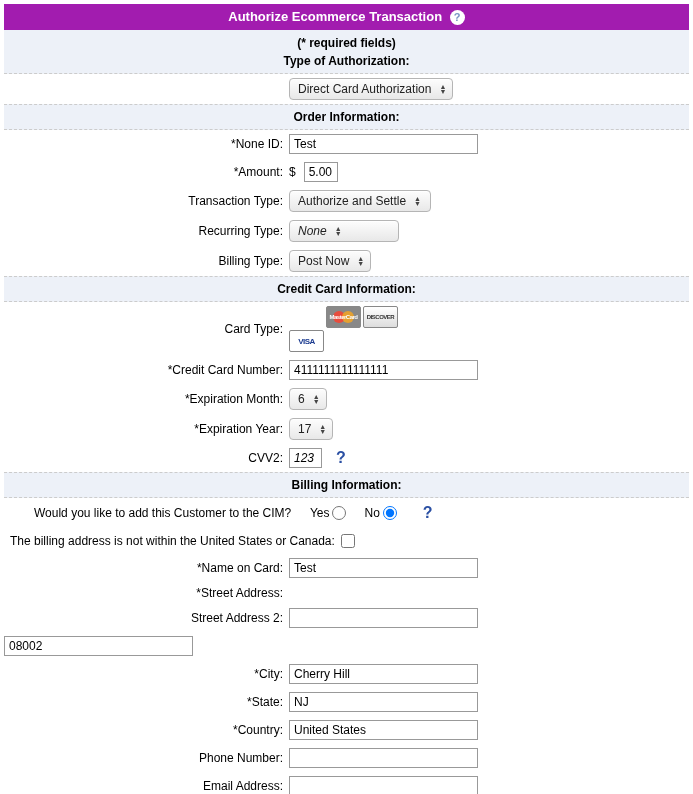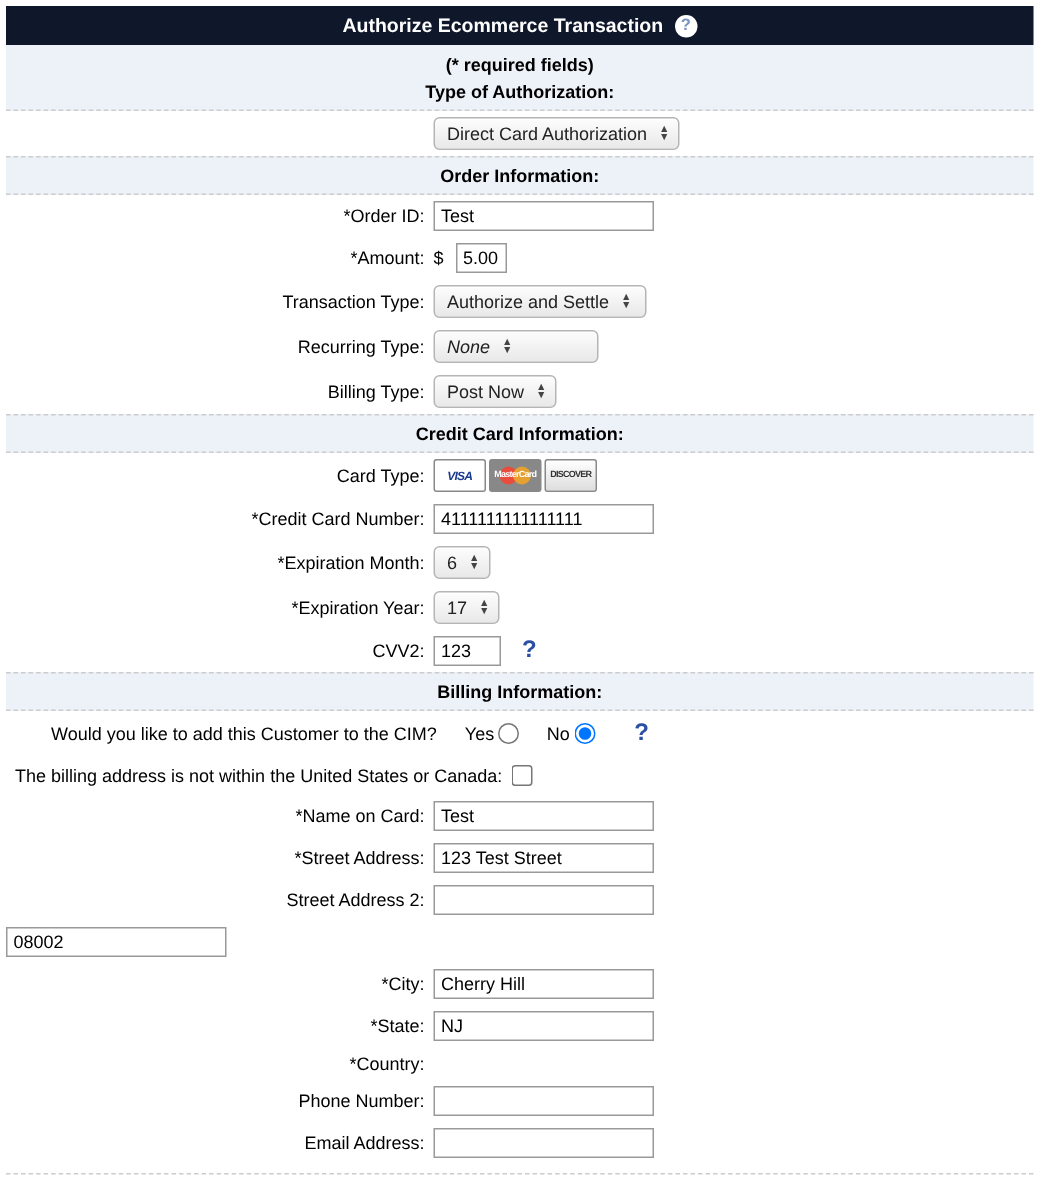--- a/index.html
+++ b/index.html
@@ -6,21 +6,21 @@
   body {
     margin: 0;
     padding: 4px;
     font-family: Verdana, Arial, sans-serif;
     font-size: 12px;
     color: #000;
     background: #fff;
     width: 693px;
   }
   .title-bar {
-    background: #0f172a;
+    background: #a21caf;
     color: #fff;
     font-weight: bold;
     text-align: center;
     padding: 5px 0;
     font-size: 13px;
   }
   .title-bar .help-icon {
     display:inline-block;
     width:15px;height:15px;
     border-radius:50%;
@@ -68,23 +68,23 @@
     gap:6px;
   }
   input[type=text] {
     border:1px solid #999;
     height:20px;
     padding:1px 4px;
     font-family:inherit;
     font-size:12px;
     background:#fff;
   }
-  .input-wide { width:147px; }
+  .input-wide { width:189px; }
   .input-tiny { width:34px; }
-  .input-small { width:45px; }
+  .input-small { width:33px;font-style:italic; }
   .dollar { margin-right:2px; }
   .select-box {
     display:inline-flex;
     align-items:center;
     background:linear-gradient(#fdfdfd,#e8e8e8);
     border:1px solid #b5b5b5;
     border-radius:4px;
     height:22px;
     padding:0 4px 0 8px;
     font-size:12px;
@@ -105,21 +105,21 @@
     width:35px;height:22px;
     border:1px solid #888;
     border-radius:2px;
     display:flex;
     align-items:center;
     justify-content:center;
     font-size:8px;
     font-weight:bold;
     letter-spacing:-0.5px;
   }
-  .visa { background:#fff; color:#1a3a8f; font-style:italic;}
+  .visa { background:#fff; color:#1a3a8f; margin-top:24px;}
   .mc { background:#888; position:relative; color:#fff; font-size:6px;}
   .mc::before, .mc::after {
     content:"";position:absolute;width:12px;height:12px;border-radius:50%;top:4px;
   }
   .mc::before{background:#e84c3d;left:6px;}
   .mc::after{background:#f5a623;right:6px;opacity:0.85;}
   .mc span{position:relative;z-index:2;}
   .disc { background:linear-gradient(#fff,#ddd); color:#333; font-size:6px;}
   .help-q {
     color:#2a4fa3;
@@ -167,21 +167,21 @@
           <span>▲</span>
           <span>▼</span>
         </span>
     </div>
   </div>
 </div>
 
 <div class="section-header">Order Information:</div>
 
 <div class="row">
-  <div class="label-col">*Order ID:</div>
+  <div class="label-col">*None ID:</div>
   <div class="field-col">
       <input type="text" class="input-wide" value="Test" style="">
     </div>
 </div>
 <div class="row">
   <div class="label-col">*Amount:</div>
   <div class="field-col">
     <span class="dollar">$</span>
     <input type="text" class="input-tiny" value="5.00" style="">
   </div>
@@ -296,23 +296,20 @@
 </div>
 
 <div class="row">
   <div class="label-col">*Name on Card:</div>
   <div class="field-col">
       <input type="text" class="input-wide" value="Test" style="">
     </div>
 </div>
 <div class="row">
   <div class="label-col">*Street Address:</div>
-  <div class="field-col">
-      <input type="text" class="input-wide" value="123 Test Street" style="">
-    </div>
 </div>
 <div class="row">
   <div class="label-col">Street Address 2:</div>
   <div class="field-col">
       <input type="text" class="input-wide" value="" style="">
     </div>
 </div>
 <div class="row">
   <div class="field-col">
       <input type="text" class="input-wide" value="08002" style="">
@@ -325,20 +322,23 @@
     </div>
 </div>
 <div class="row">
   <div class="label-col">*State:</div>
   <div class="field-col">
       <input type="text" class="input-wide" value="NJ" style="">
     </div>
 </div>
 <div class="row">
   <div class="label-col">*Country:</div>
+  <div class="field-col">
+      <input type="text" class="input-wide" value="United States" style="">
+    </div>
 </div>
 <div class="row">
   <div class="label-col">Phone Number:</div>
   <div class="field-col">
       <input type="text" class="input-wide" value="" style="">
     </div>
 </div>
 <div class="row">
   <div class="label-col">Email Address:</div>
   <div class="field-col">

